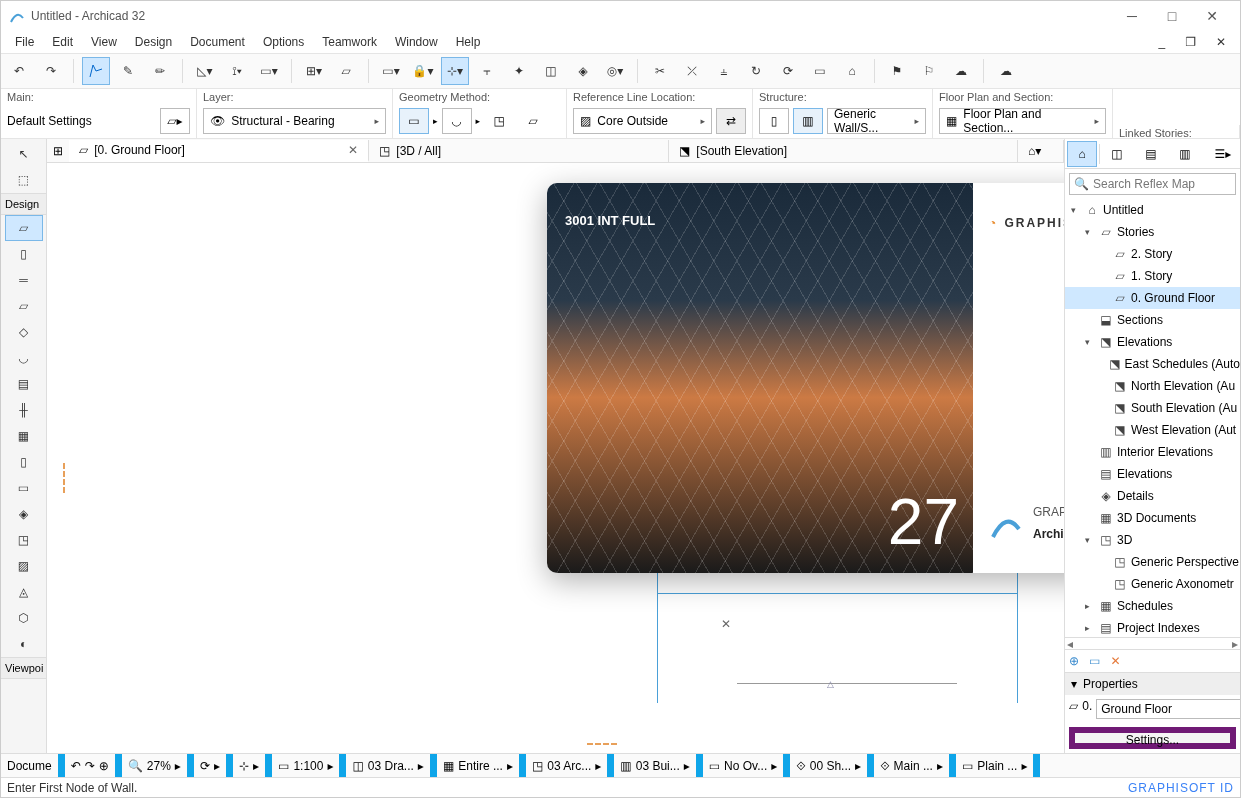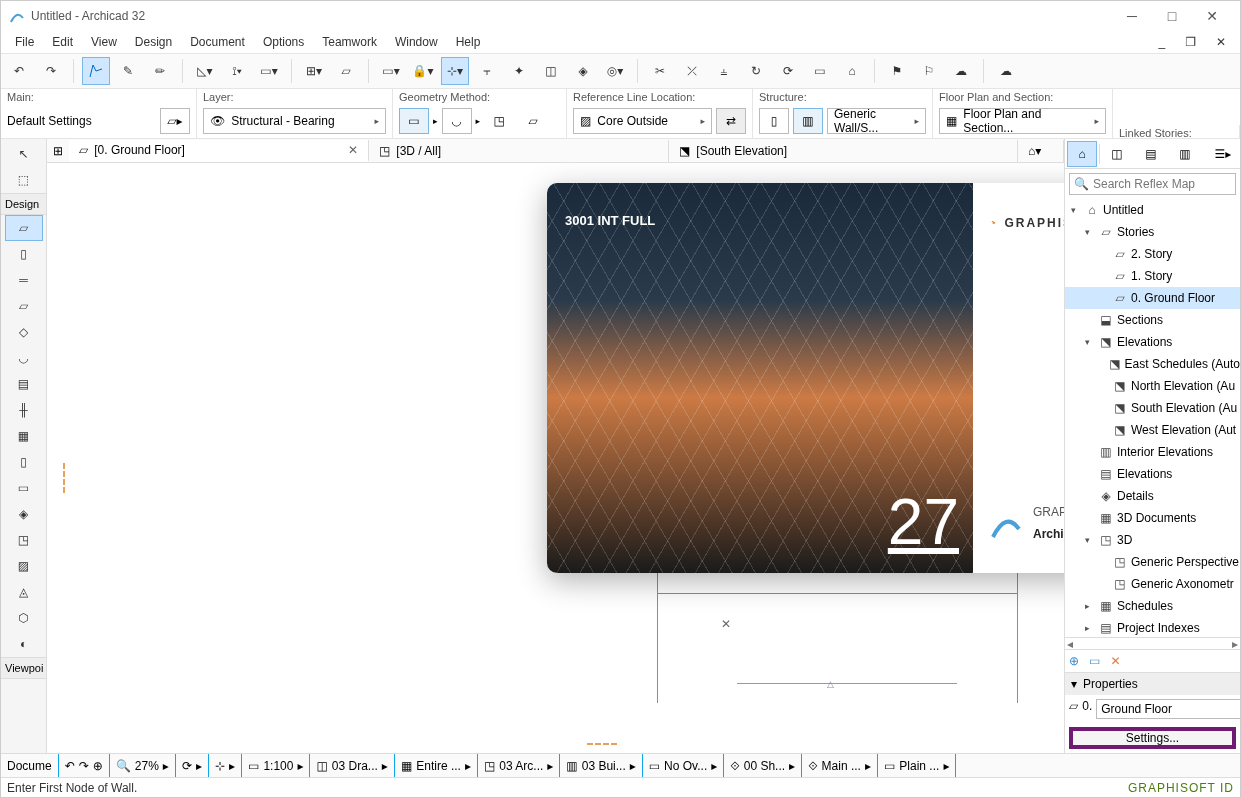--- a/index.html
+++ b/index.html
@@ -32,21 +32,21 @@
 .tabstrip { height:24px; display:flex; align-items:center; border-bottom:1px solid #ddd; background:#fafafa;}
 .tabstrip .grid { width:22px; text-align:center;}
 .tab { height:22px; display:flex; align-items:center; padding:0 10px; gap:6px; border-right:1px solid #ddd; position:relative;}
 .tab.active { background:#fff; border-bottom:2px solid #fff;}
 .tab .close { margin-left:6px; color:#666;}
 .canvas { flex:1; position:relative; background:#fff; overflow:hidden;}
 .splash { position:absolute; left:500px; top:20px; width:580px; height:390px; background:#fff; border-radius:10px; box-shadow:0 8px 30px rgba(0,0,0,0.3); overflow:hidden; display:flex;}
 .splash .photo { width:460px; background:linear-gradient(180deg,#1a2a3a 0%,#2a3a4a 30%,#cc7a44 55%,#1a1a1a 100%); position:relative; color:#fff;}
 .splash .photo .grid { position:absolute; inset:0; background: repeating-linear-gradient(60deg, rgba(255,255,255,0.15) 0 1px, transparent 1px 20px), repeating-linear-gradient(-60deg, rgba(255,255,255,0.15) 0 1px, transparent 1px 20px);}
 .splash .photo .v { position:absolute; left:18px; top:30px; font-weight:bold; font-size:13px;}
-.splash .photo .num { position:absolute; right:14px; bottom:14px; font-size:64px; font-weight:300;text-decoration:underline;}
+.splash .photo .num { position:absolute; right:14px; bottom:14px; font-size:64px; font-weight:300;}
 .splash .photo .credit { position:absolute; left:18px; bottom:16px; font-size:10px; line-height:1.3;}
 .splash .right { flex:1; display:flex; flex-direction:column; justify-content:space-between; padding:30px 16px;}
 .splash .brand1 { font-size:15px; letter-spacing:2px; font-weight:600; color:#333;}
 .splash .brand1 .dot{color:#e88b2e;}
 .splash .brand2 { font-size:11px; color:#555;}
 .splash .brand2 .big{ font-size:20px; font-weight:700; color:#222; display:block;}
 .navigator { width:176px; border-left:1px solid #ddd; display:flex; flex-direction:column; background:#fff; min-width:0;}
 .nav-tabs { height:30px; display:flex; align-items:center; border-bottom:1px solid #ddd; gap:0;}
 .nav-tabs .nt { width:30px; height:26px; display:flex; align-items:center; justify-content:center; border:1px solid transparent; margin:0 2px;}
 .nav-tabs .nt.sel { background:#cfe8ff; border-color:#7ab8e8;}
@@ -55,25 +55,25 @@
 .tree-row { display:flex; align-items:center; height:22px; padding-left:4px; gap:4px; white-space:nowrap;}
 .tree-row.sel { background:#cfe8ff;}
 .tree-row .exp { width:10px; font-size:9px; color:#555;}
 .tree-row .ic { width:14px; text-align:center; color:#444;}
 .nav-footer { border-top:1px solid #ddd; padding:4px; display:flex; gap:10px; font-size:14px;}
 .nav-footer .del{color:#e57838;}
 .props { border-top:1px solid #ddd;}
 .props .hdr { background:#eee; padding:4px 6px; display:flex; align-items:center; gap:6px;}
 .props .row { display:flex; padding:4px; gap:4px;}
 .props input { flex:1; height:20px; border:1px solid #bbb; padding:0 4px;}
-.props button { width:100%; height:22px; border:4px solid #701a75; background:#f5f5f5;}
+.props button { width:100%; height:22px; border:6px solid #701a75; background:#f5f5f5;}
 .statusbar-top { height:24px; border-top:1px solid #ddd; display:flex; align-items:center; background:#fafafa; font-size:11px;}
-.statusbar-top .seg { display:flex; align-items:center; gap:4px; padding:0 6px; border-right:1px solid #0ea5e9; height:100%;}
+.statusbar-top .seg { display:flex; align-items:center; gap:4px; padding:0 6px; border-right:7px solid #0ea5e9; height:100%;}
 .statusbar { height:20px; border-top:1px solid #ddd; display:flex; align-items:center; padding:0 6px; font-size:11px; color:#333;}
-.statusbar .gid { margin-left:auto; color:#4d7c0f; letter-spacing:1px;}
+.statusbar .gid { margin-left:auto; color:#3b82f6; letter-spacing:1px;}
 svg { pointer-events:none;}
 .linked-section { display:flex;}
 .linked-col { display:flex; flex-direction:column;}
 .canvas-marks .axis-h { position:absolute; left:610px; top:430px; width:360px; border-top:1px solid #4aa0d8;}
 .canvas-marks .axis-v1 { position:absolute; left:610px; top:400px; height:140px; border-left:1px solid #4aa0d8;}
 .canvas-marks .axis-v2 { position:absolute; left:970px; top:400px; height:140px; border-left:1px solid #4aa0d8;}
 .canvas-marks .axis-x { position:absolute; left:674px; top:454px; color:#666;}
 .canvas-marks .dash { border-top:2px dashed #e8a05a;}
 </style>
 </head>

